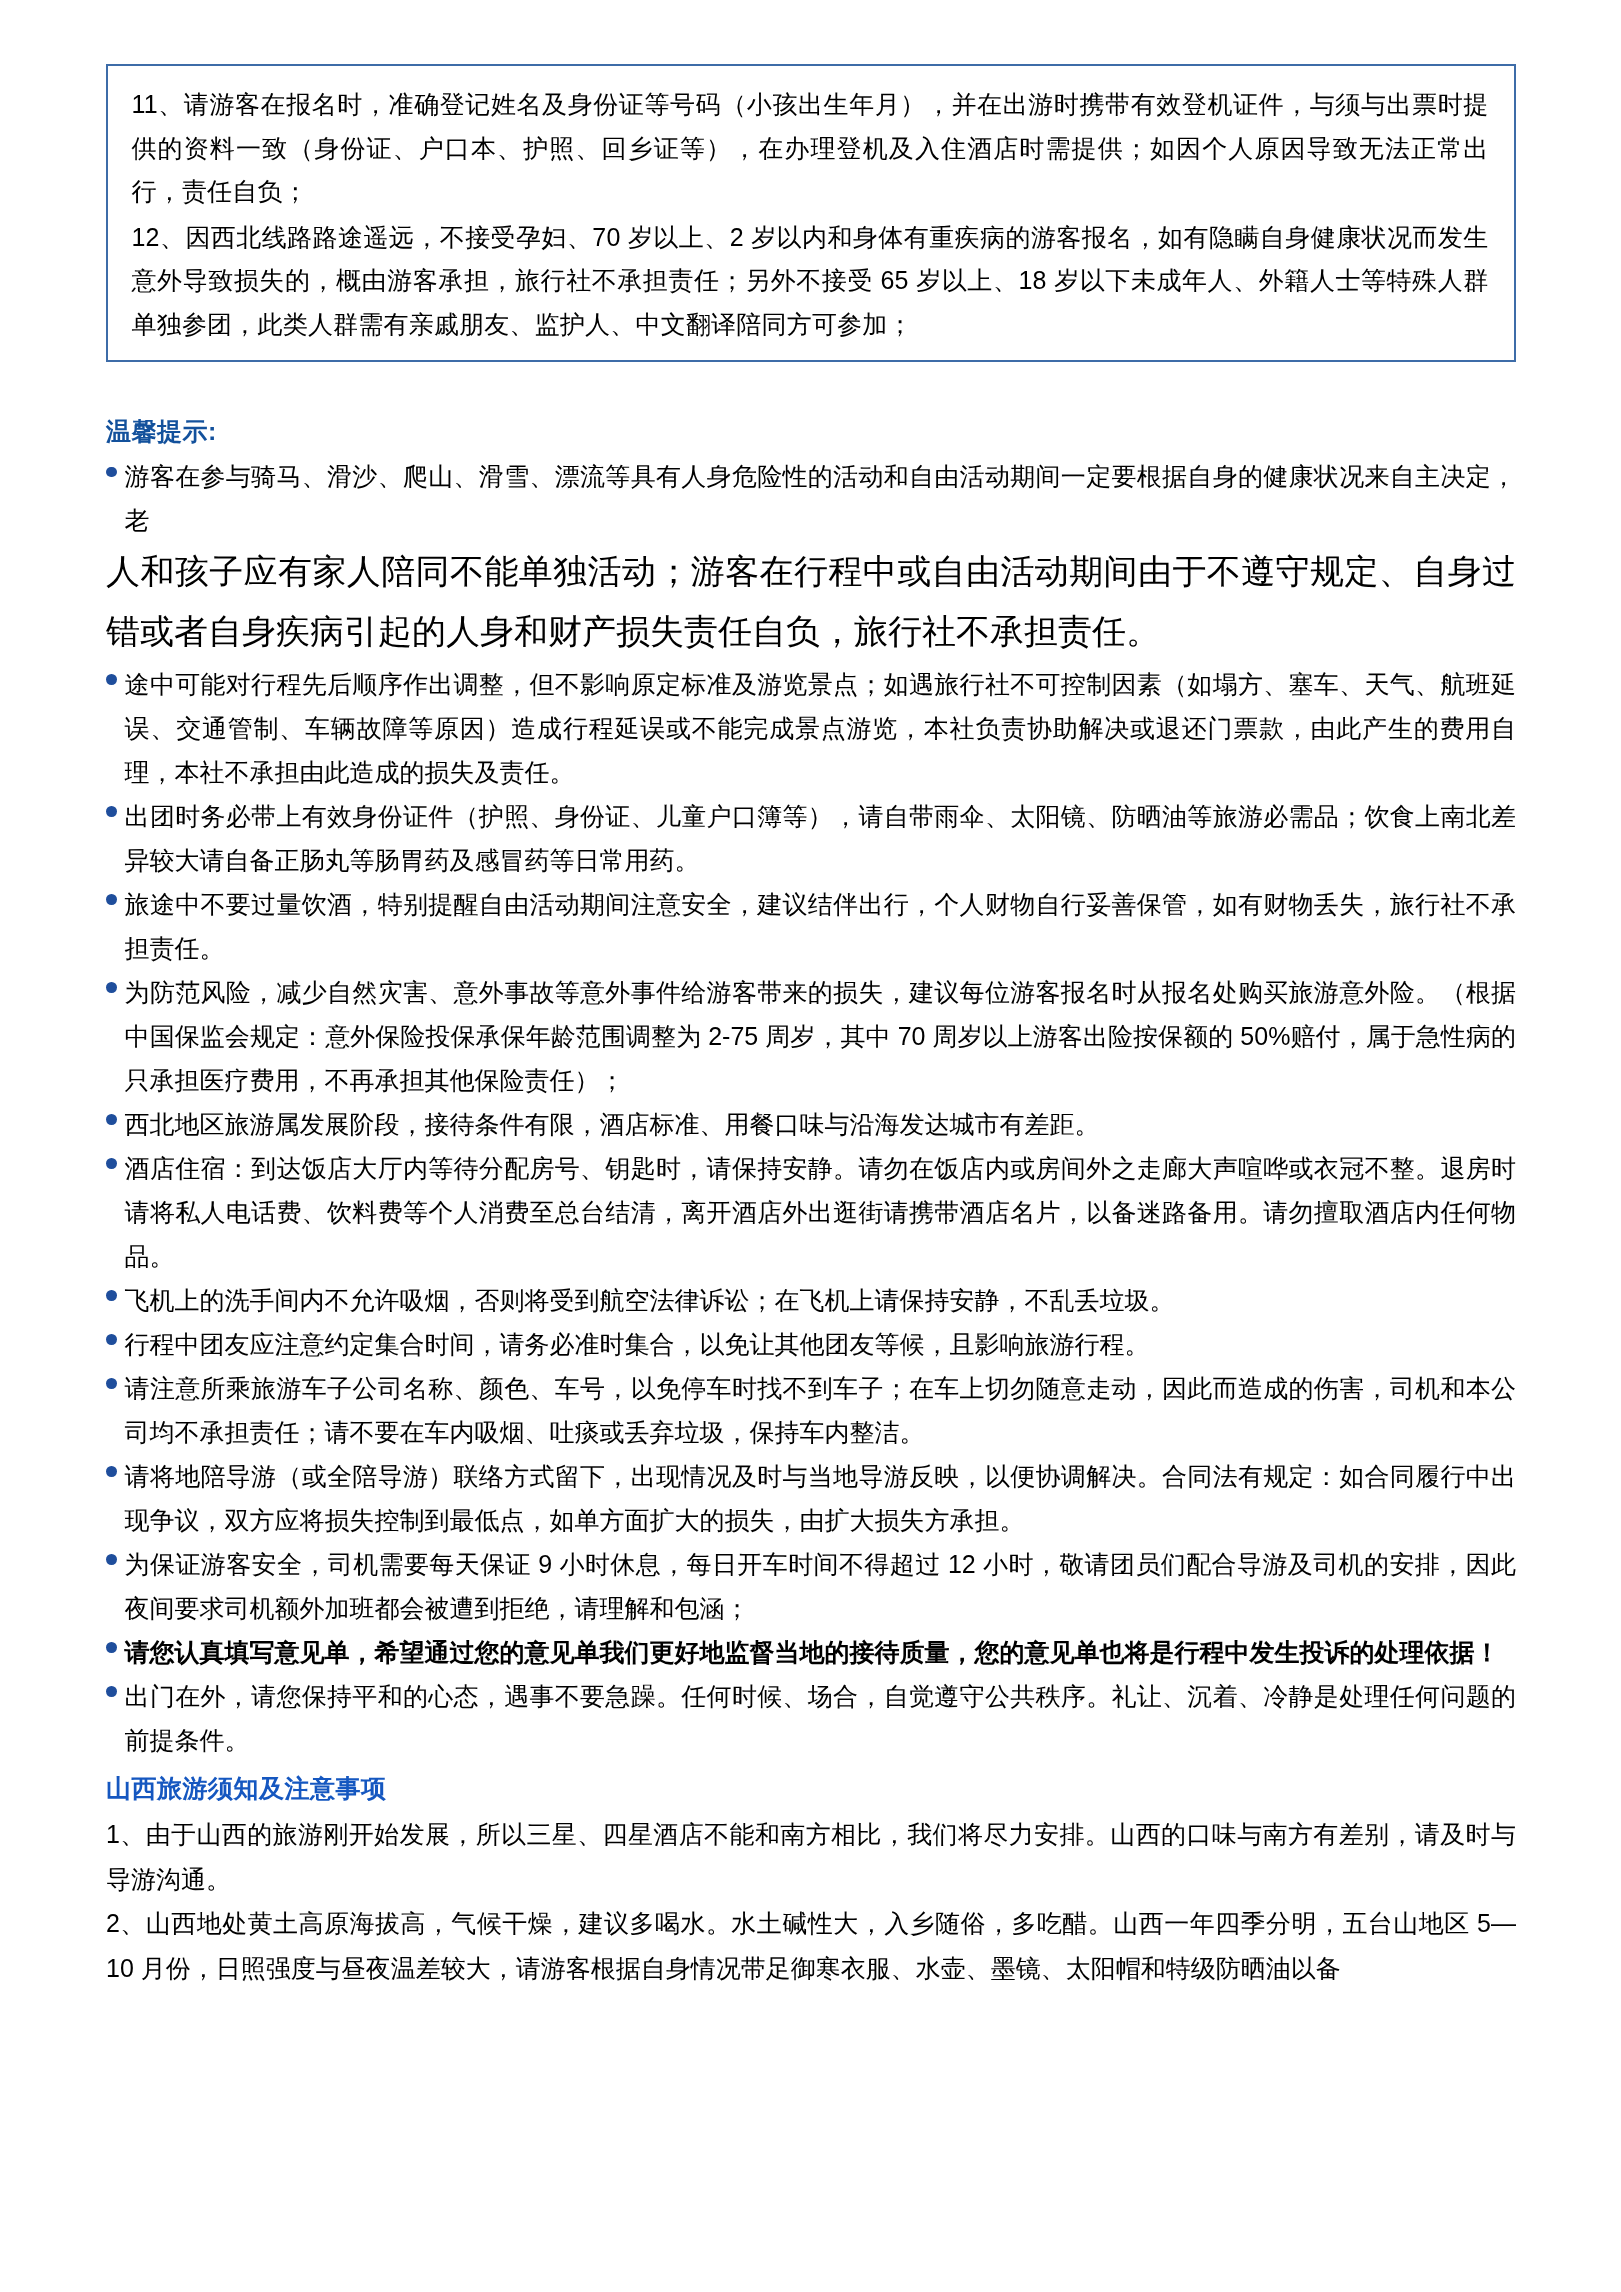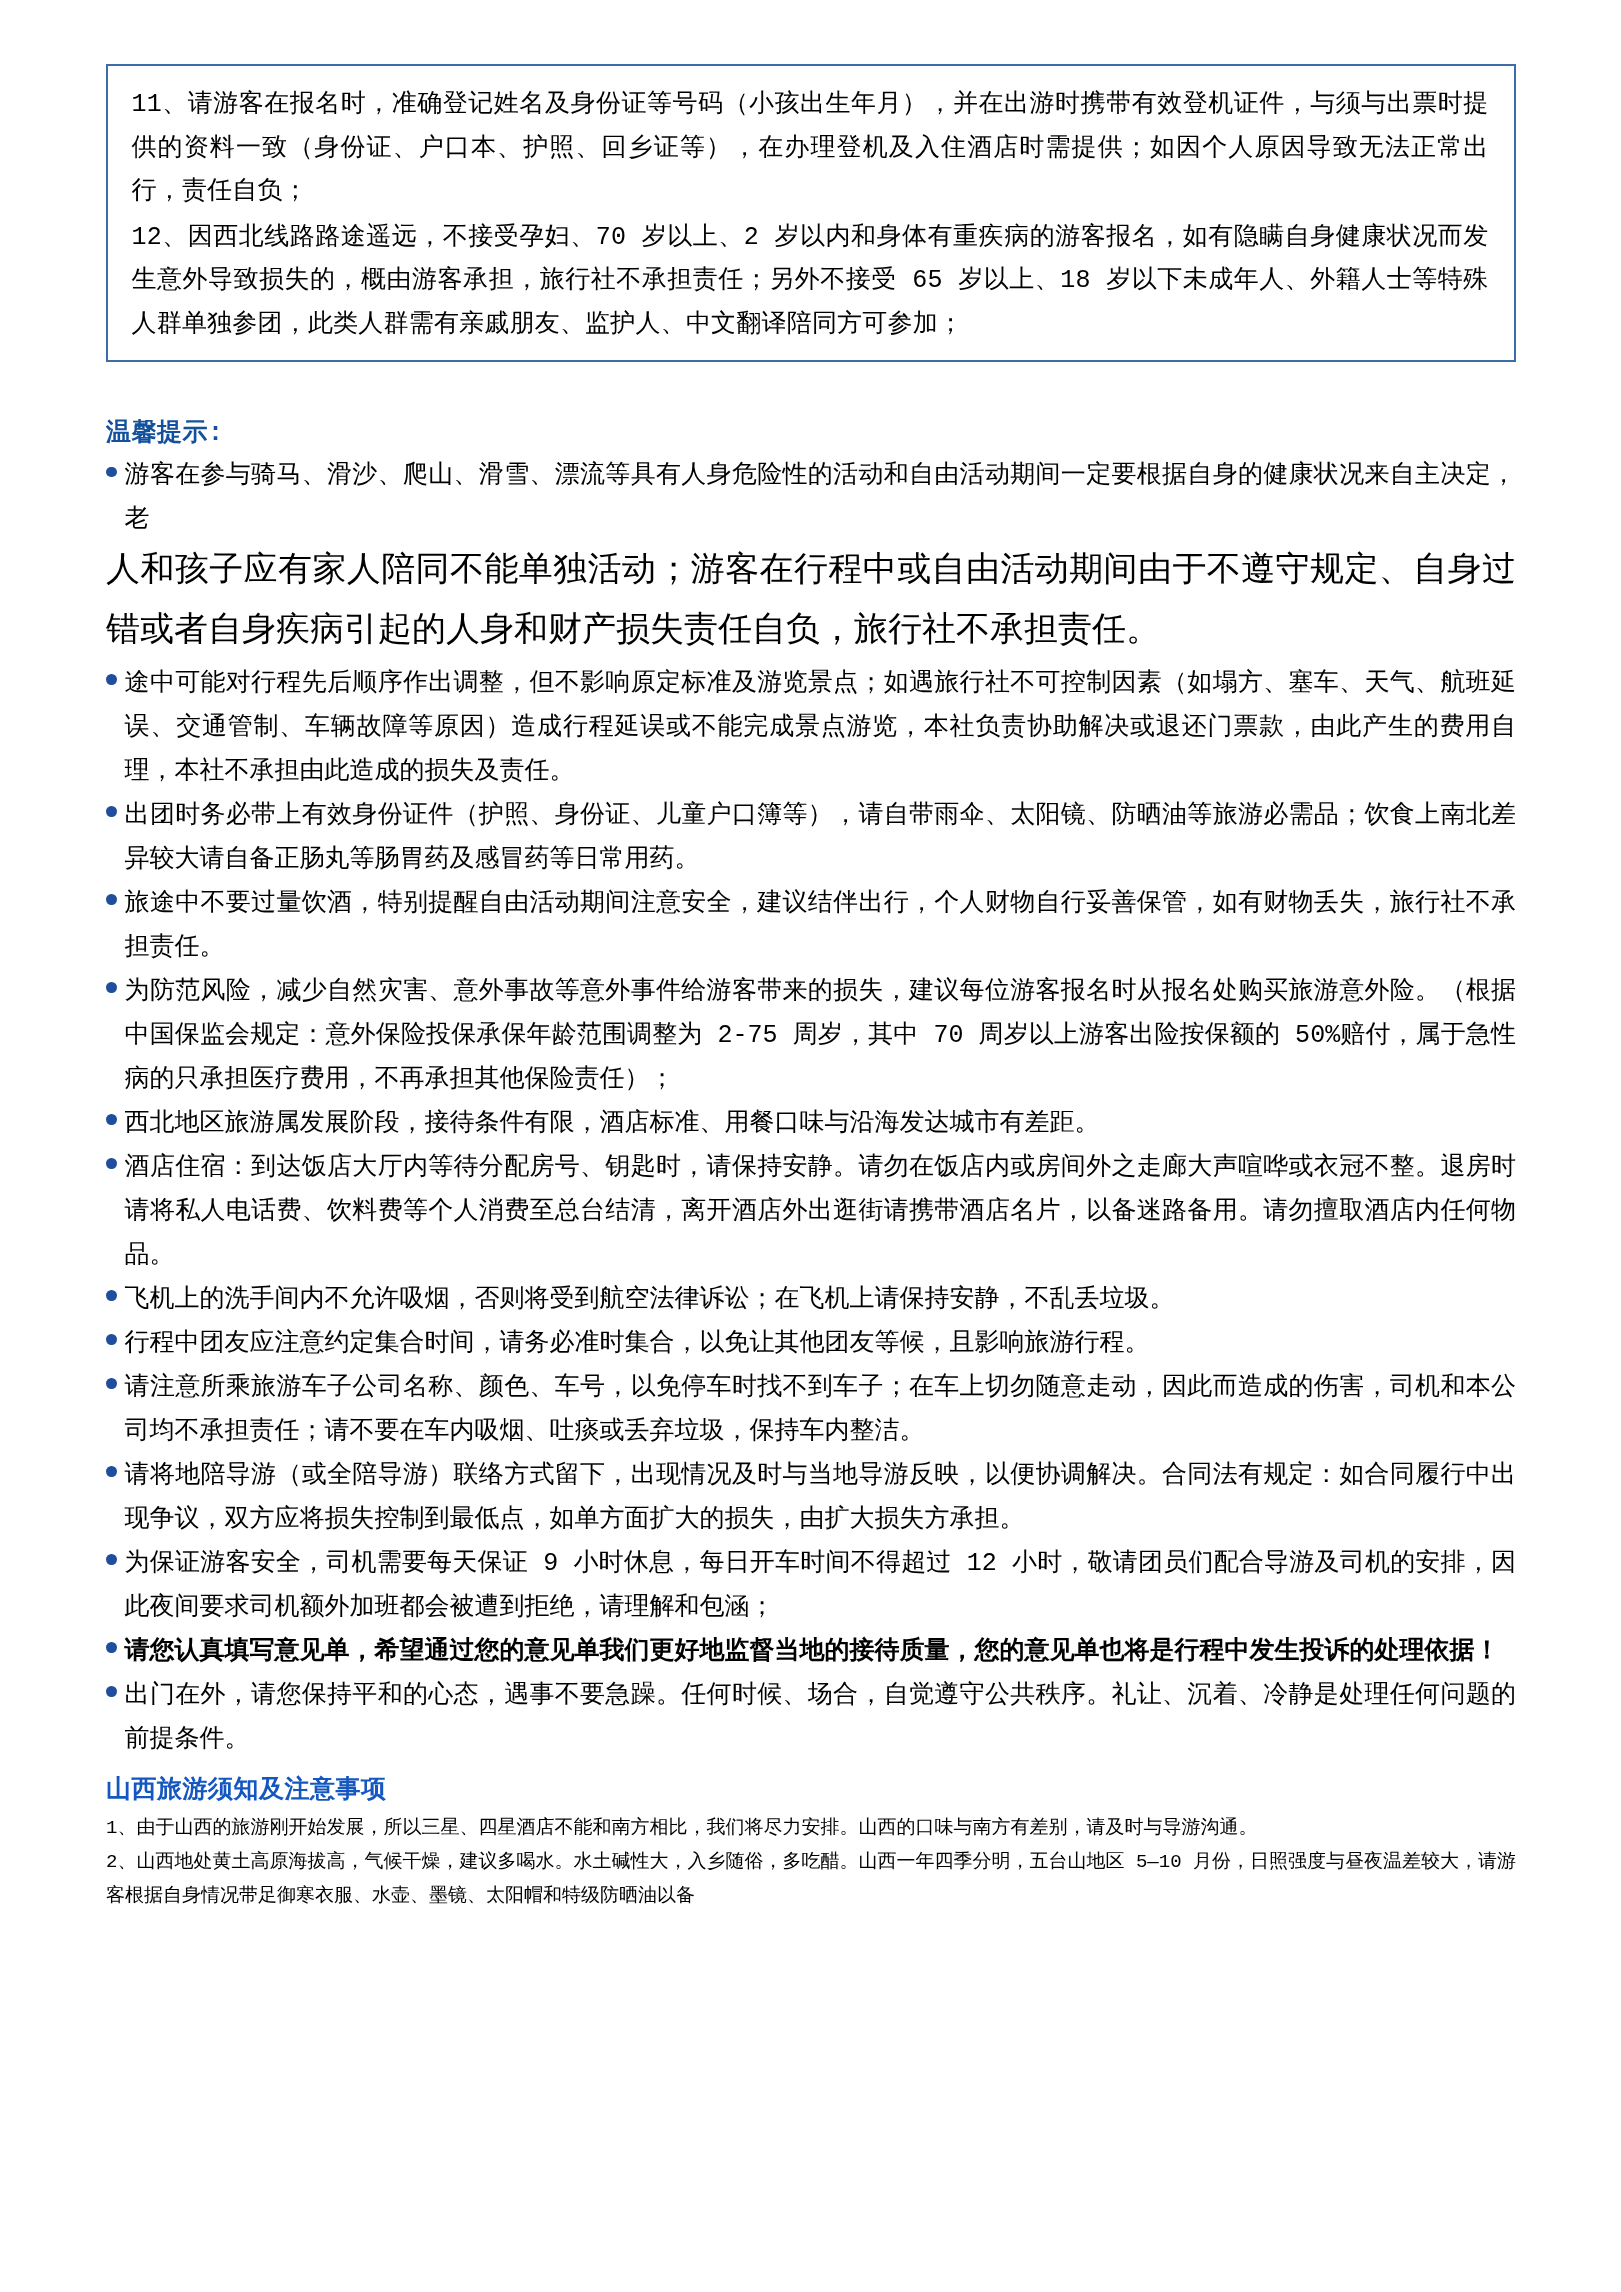--- a/index.html
+++ b/index.html
@@ -13,21 +13,20 @@
     font-family: "Liberation Sans", "DejaVu Sans", sans-serif;
     color: #000000;
     -webkit-font-smoothing: antialiased;
   }
   .page {
     position: relative;
     width: 1621px;
     height: 2288px;
     box-sizing: border-box;
     padding: 59px 76px 0 106px;
-    font-family: Liberation Mono, monospace;
   }
 
   
   .notice-box {
     border: 2px solid #3d6ca8;
     box-sizing: border-box;
     padding: 17.6px 25.5px 13.7px 23.5px;
     margin-top: 4.9px;
     margin-right: 29px;
   }
@@ -80,21 +79,21 @@
   
   .section-heading {
     color: #1557c0;
     font-weight: bold;
     font-size: 25px;
     text-align: left;
     margin: 9.8px 0 7.8px 0;
     letter-spacing: 0.5px;
   }
   .numbered {
-    font-size: 19px;
+    font-size: 25px;
     line-height: 1.78;
     text-align: justify;
     text-justify: inter-ideograph;
     margin: 0 29px 0 0;
   }
 </style>
 </head>
 <body>
 
 <div class="page">

